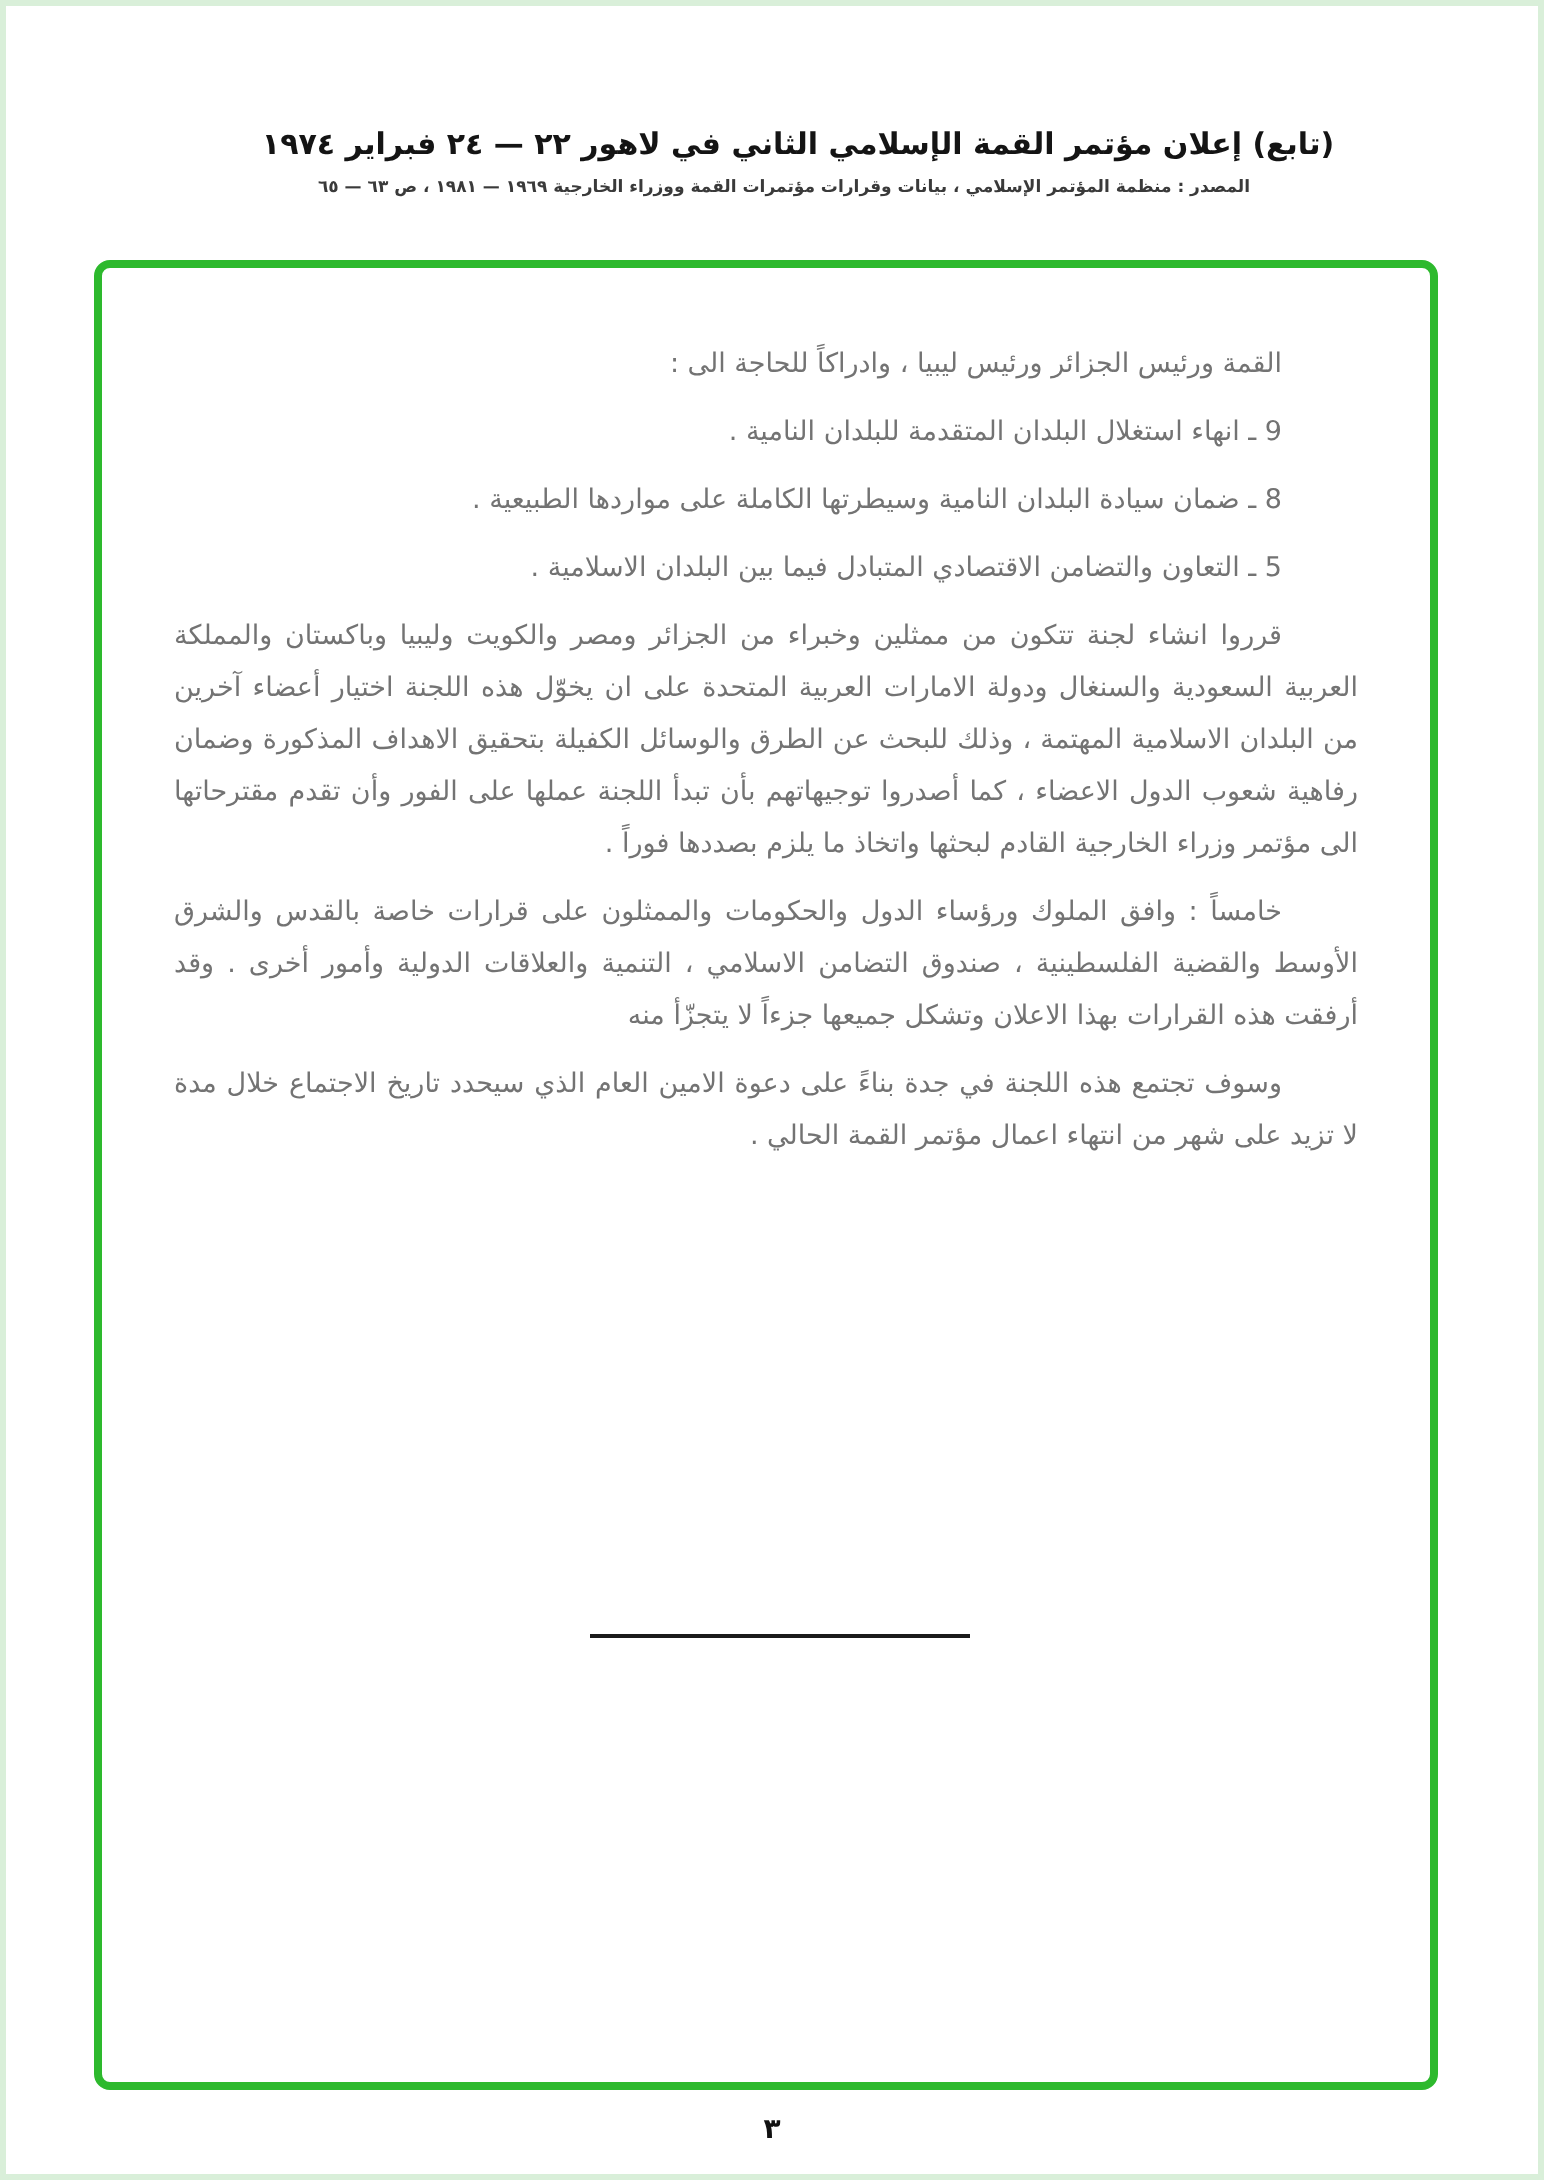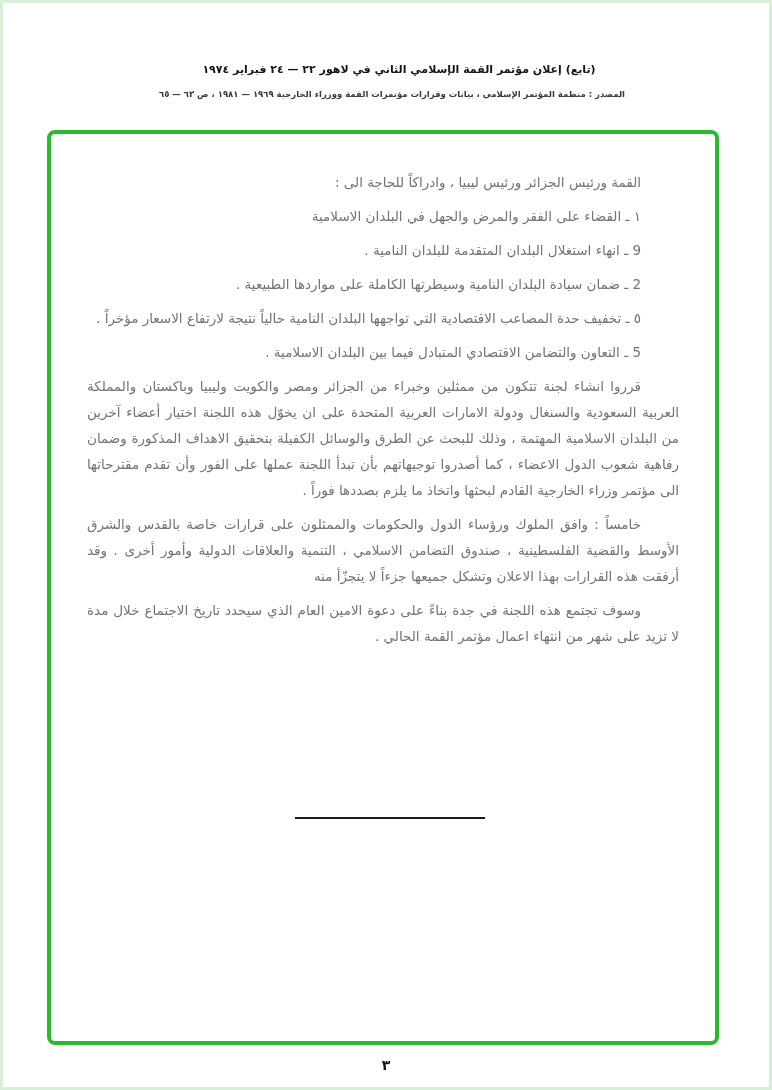--- a/index.html
+++ b/index.html
@@ -17,21 +17,21 @@
     inset: 3px;
     background: #ffffff;
   }
   .header-title {
     position: absolute;
     top: 60px;
     left: 0; right: 0;
     text-align: center;
     direction: rtl;
     font-weight: bold;
-    font-size: 11px;
+    font-size: 15px;
     letter-spacing: 0.2px;
     color: #141414;
     padding-left: 26px;
   }
   .source-line {
     position: absolute;
     top: 86px;
     left: 12px; right: 0;
     text-align: center;
     direction: rtl;
@@ -88,24 +88,22 @@
 <div class="page">
 
   <div class="header-title">(تابع) إعلان مؤتمر القمة الإسلامي الثاني في لاهور ٢٢ — ٢٤ فبراير ١٩٧٤</div>
 
   <div class="source-line">المصدر : منظمة المؤتمر الإسلامي ، بيانات وقرارات مؤتمرات القمة ووزراء الخارجية ١٩٦٩ — ١٩٨١ ، ص ٦٣ — ٦٥</div>
 
   <div class="highlight-box" style="border-color: rgb(45, 185, 45);"></div>
 
   <div class="doc-body">
     <p>القمة ورئيس الجزائر ورئيس ليبيا ، وادراكاً للحاجة الى :</p>
-    <p>١ ـ القضاء على الفقر والمرض والجهل في البلدان الاسلامية</p>
     <p>9 ـ انهاء استغلال البلدان المتقدمة للبلدان النامية .</p>
-    <p>2 ـ ضمان سيادة البلدان النامية وسيطرتها الكاملة على مواردها الطبيعية .</p>
-    <p>٥ ـ تخفيف حدة المصاعب الاقتصادية التي تواجهها البلدان النامية حالياً نتيجة لارتفاع الاسعار مؤخراً .</p>
+    <p>8 ـ ضمان سيادة البلدان النامية وسيطرتها الكاملة على مواردها الطبيعية .</p>
     <p>5 ـ التعاون والتضامن الاقتصادي المتبادل فيما بين البلدان الاسلامية .</p>
     <p>قرروا انشاء لجنة تتكون من ممثلين وخبراء من الجزائر ومصر والكويت وليبيا وباكستان والمملكة العربية السعودية والسنغال ودولة الامارات العربية المتحدة على ان يخوّل هذه اللجنة اختيار أعضاء آخرين من البلدان الاسلامية المهتمة ، وذلك للبحث عن الطرق والوسائل الكفيلة بتحقيق الاهداف المذكورة وضمان رفاهية شعوب الدول الاعضاء ، كما أصدروا توجيهاتهم بأن تبدأ اللجنة عملها على الفور وأن تقدم مقترحاتها الى مؤتمر وزراء الخارجية القادم لبحثها واتخاذ ما يلزم بصددها فوراً .</p>
     <p>خامساً : وافق الملوك ورؤساء الدول والحكومات والممثلون على قرارات خاصة بالقدس والشرق الأوسط والقضية الفلسطينية ، صندوق التضامن الاسلامي ، التنمية والعلاقات الدولية وأمور أخرى . وقد أرفقت هذه القرارات بهذا الاعلان وتشكل جميعها جزءاً لا يتجزّأ منه</p>
     <p>وسوف تجتمع هذه اللجنة في جدة بناءً على دعوة الامين العام الذي سيحدد تاريخ الاجتماع خلال مدة لا تزيد على شهر من انتهاء اعمال مؤتمر القمة الحالي .</p>
   </div>
 
   <div class="separator"></div>
 
   <div class="page-number">٣</div>
 

